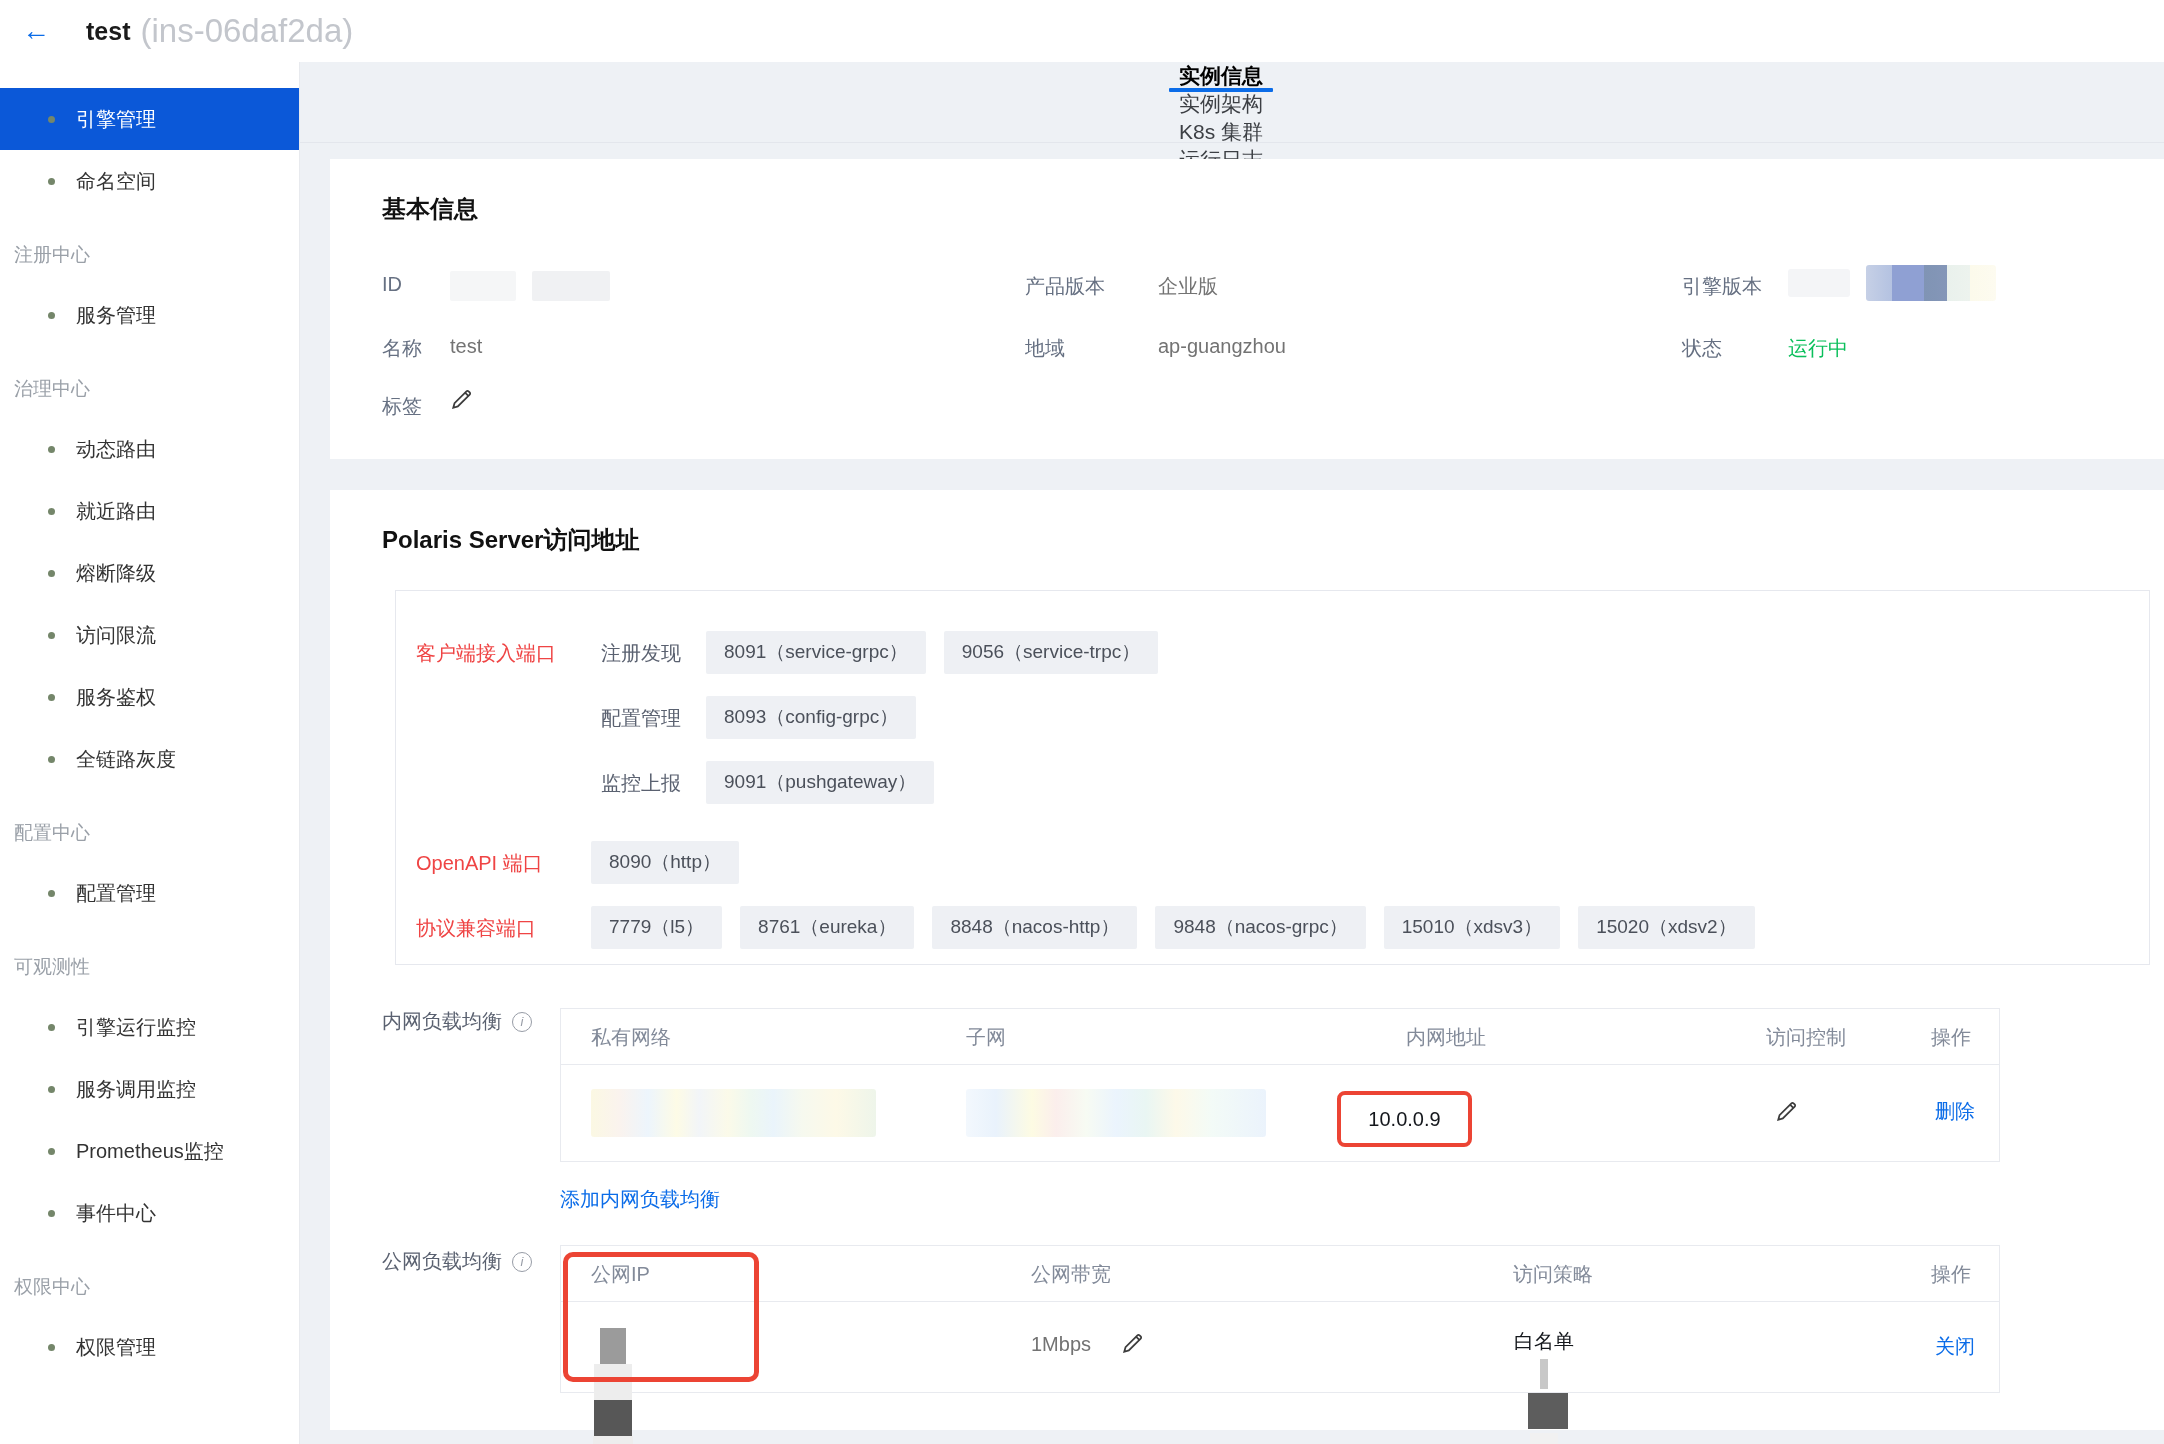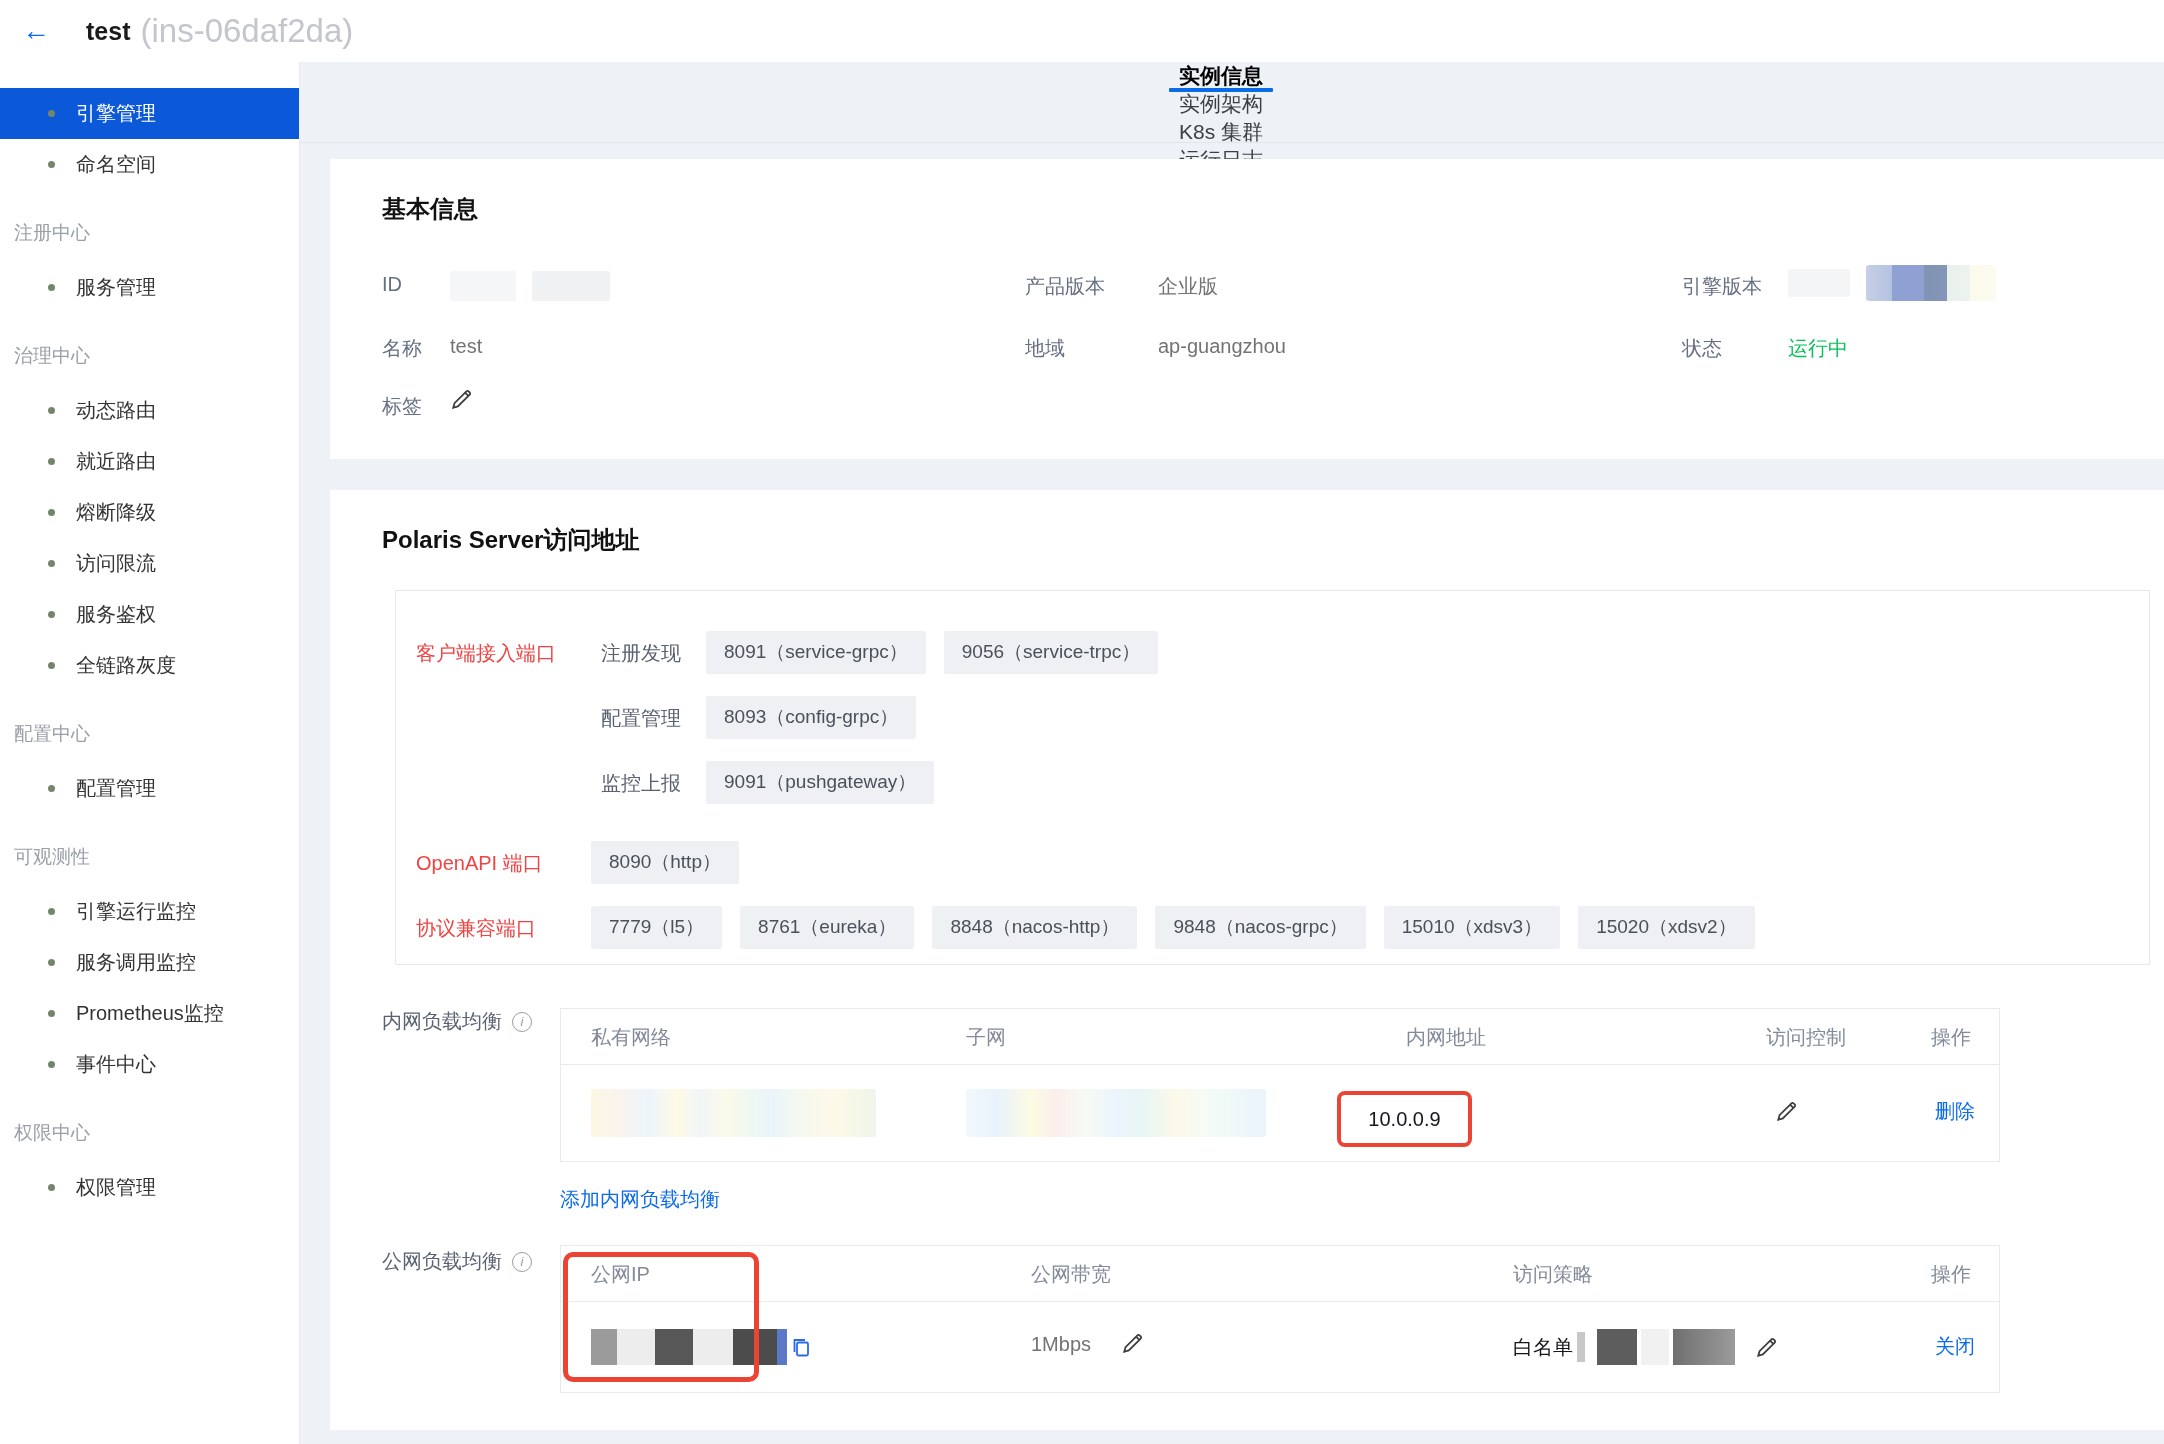--- a/index.html
+++ b/index.html
@@ -6,21 +6,21 @@
   *{box-sizing:border-box;font-family:"Liberation Sans","DejaVu Sans",sans-serif;}
   #app{position:relative;width:2164px;height:1444px;background:#eef1f5;overflow:hidden;
        --accent:#0b6ce8;--sidebar-active:#0b58d8;--green:#0abf5b;--red:#ec4434;}
   
   .top-header{position:absolute;left:0;top:0;width:100%;height:62px;background:#fff;display:flex;align-items:center;z-index:5;}
   .back-btn{margin-left:22px;font-size:28px;color:var(--accent);line-height:1;cursor:pointer;}
   .page-title{margin-left:36px;font-size:25px;font-weight:700;color:#1b1b1b;}
   .page-subtitle{margin-left:10px;font-size:33px;color:#c3c6cc;}
   
   .sidebar{position:absolute;left:0;top:62px;width:300px;bottom:0;background:#fff;border-right:1px solid #e8eaee;padding-top:26px;}
-  .side-item{height:51px;display:flex;align-items:center;padding-left:48px;font-size:20px;color:#333;cursor:pointer;white-space:nowrap;}
+  .side-item{height:62px;display:flex;align-items:center;padding-left:48px;font-size:20px;color:#333;cursor:pointer;white-space:nowrap;}
   .side-item .dot{width:7px;height:7px;border-radius:50%;background:#74866a;margin-right:21px;flex:none;}
   .side-item.active{background:var(--sidebar-active);color:#fff;}
   .side-section{height:72px;display:flex;align-items:flex-end;padding:0 0 16px 14px;font-size:19px;color:#9aa0a8;white-space:nowrap;}
   
   .content{position:absolute;left:300px;top:62px;right:0;bottom:0;background:#eef1f5;}
   .tabbar{position:absolute;left:0;right:0;top:0;height:81px;border-bottom:1px solid #e3e6ec;display:flex;align-items:center;padding-left:18px;flex-direction:column;}
   .tab{position:relative;height:100%;display:flex;align-items:center;margin-right:40px;padding:0 10px;font-size:21px;color:#3c3f44;cursor:pointer;white-space:nowrap;}
   .tab.active{font-weight:700;color:#000;}
   .tab.active::after{content:'';position:absolute;left:0;right:0;bottom:-2px;height:4px;background:var(--accent);border-radius:1px;}
   .card{position:absolute;left:30px;right:0;background:#fff;}
@@ -50,21 +50,21 @@
   
   .lb-label{position:absolute;display:flex;align-items:center;gap:10px;font-size:20px;color:#5a6170;white-space:nowrap;}
   .info-icon{width:20px;height:20px;border:1.5px solid #979ca6;border-radius:50%;color:#979ca6;font-size:13px;display:flex;align-items:center;justify-content:center;font-style:italic;cursor:pointer;}
   .lb-table{position:absolute;left:230px;width:1440px;background:#fff;border:1px solid #e8eaef;}
   .t-head{position:relative;height:56px;border-bottom:1px solid #e8eaef;}
   .t-row{position:relative;}
   .th{position:absolute;top:15px;font-size:20px;color:#828a99;white-space:nowrap;}
   .link{color:var(--accent);font-size:20px;cursor:pointer;white-space:nowrap;}
   .pencil{cursor:pointer;display:inline-flex;}
   .annotation{position:absolute;border:4px solid var(--red);border-radius:8px;pointer-events:none;}
-  .ipblocks{display:flex;align-items:center;}
+  .ipblocks{display:flex;align-items:center;flex-direction:column;}
   .ipblocks div{flex:none;}
   .copy-icon{cursor:pointer;display:inline-flex;margin-left:2px;}
 </style>
 </head>
 <body>
 
 <div id="app" style="--accent: #0b6ce8; --sidebar-active: #0b58d8; --green: #0abf5b; --red: #ec4434;">
 
   <div class="top-header">
     <span class="back-btn">←</span>

